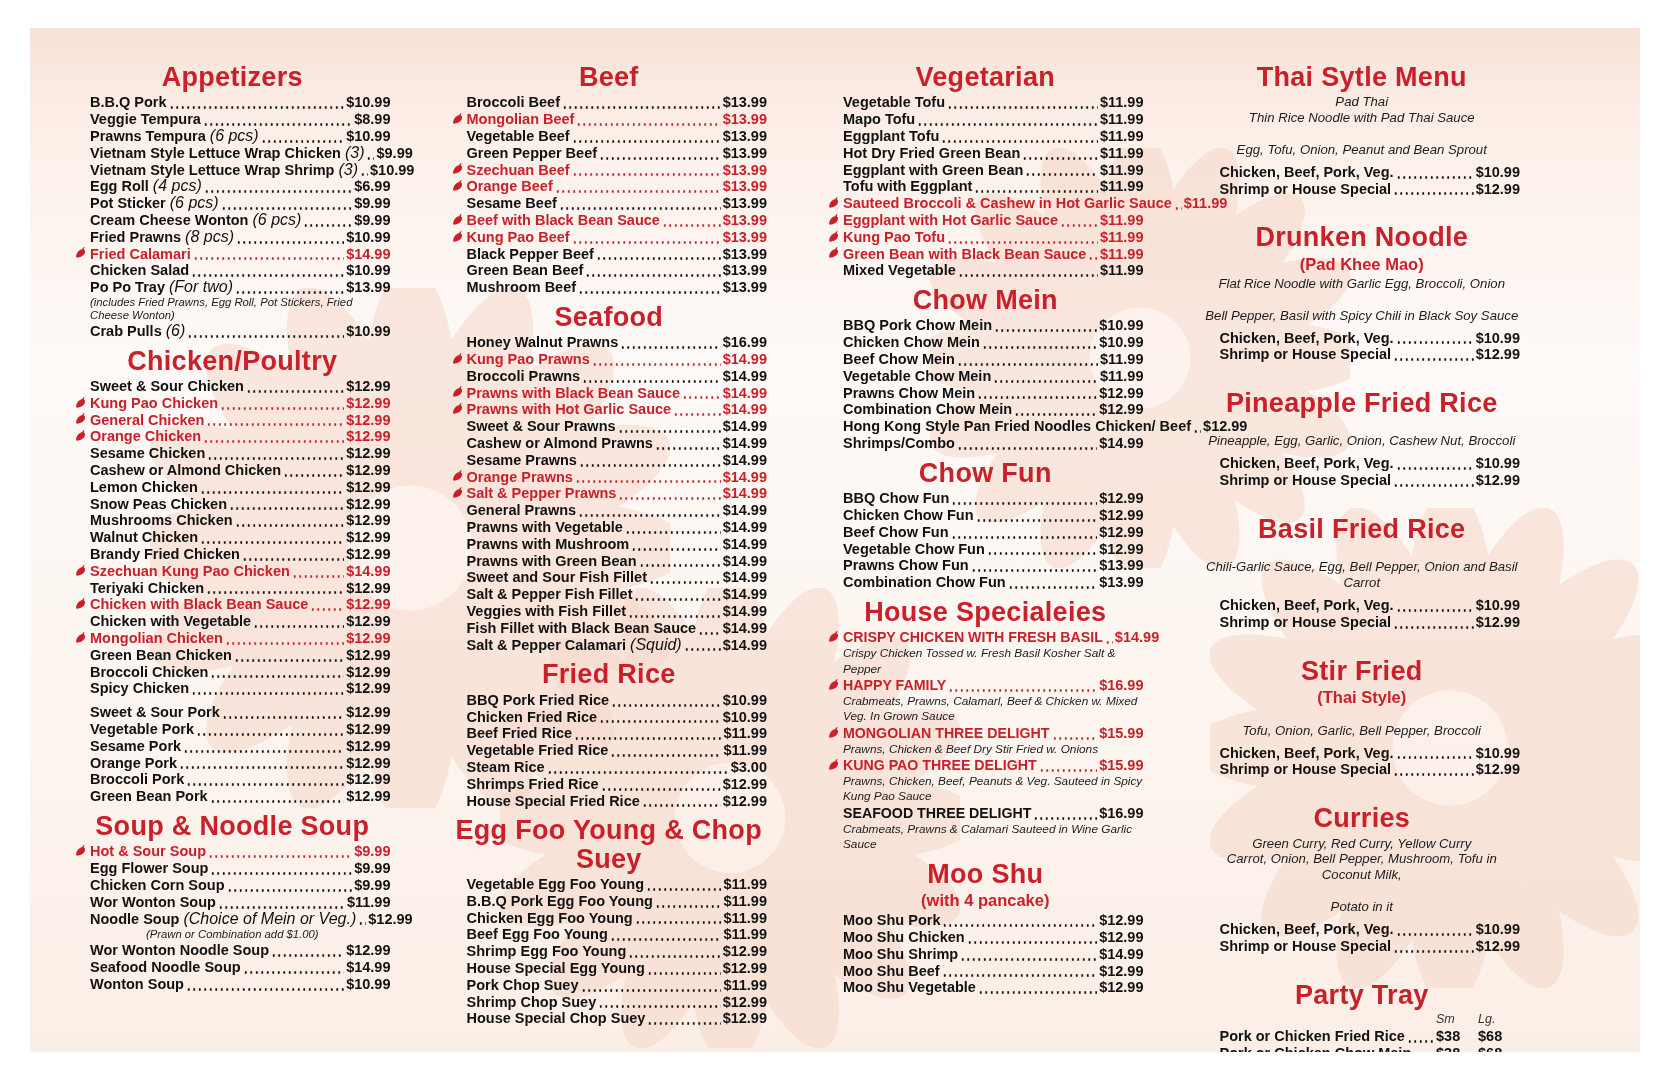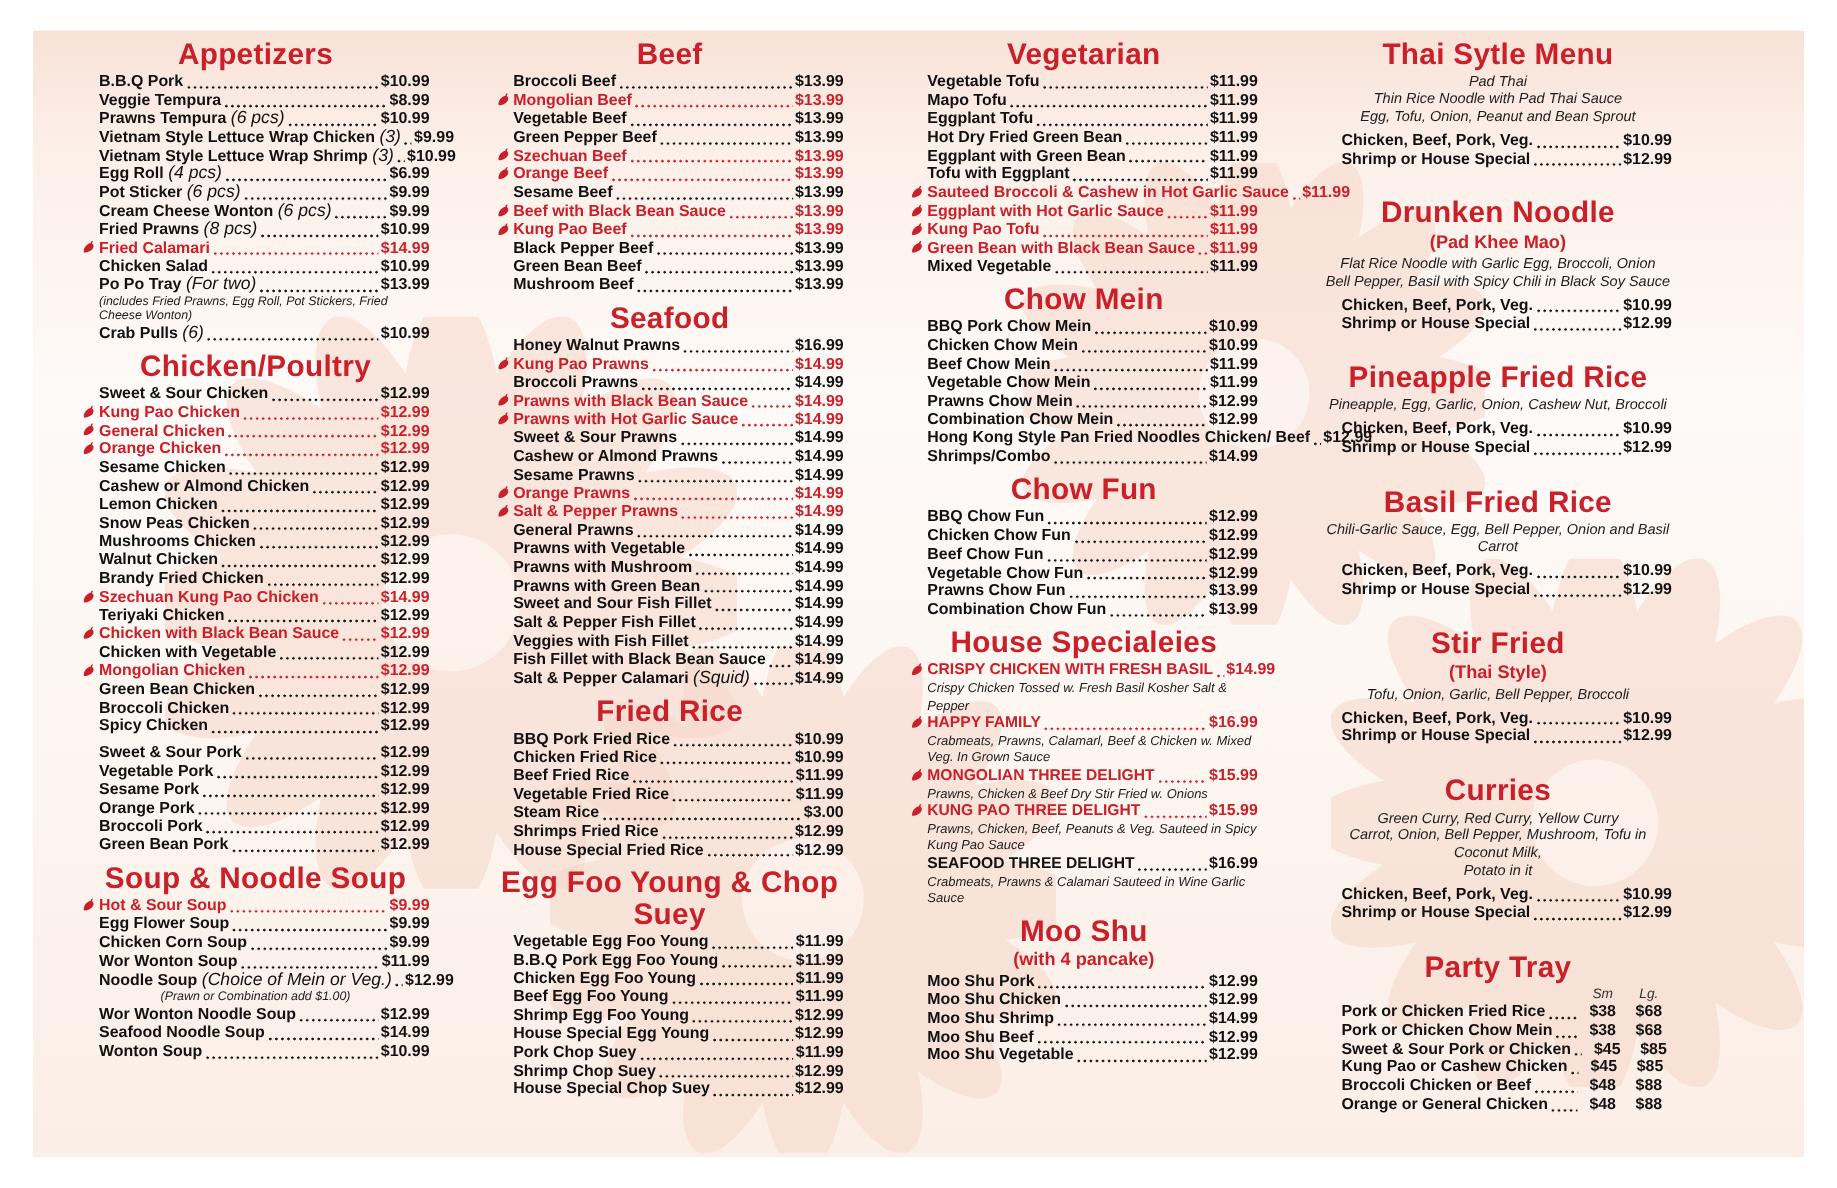--- a/index.html
+++ b/index.html
@@ -1,43 +1,43 @@
 <!DOCTYPE html>
 <html><head>
 <meta charset="utf-8">
 <style>
   html,body{margin:0;padding:0;background:#ffffff;}
   body{width:1670px;height:1080px;overflow:hidden;font-family:"Liberation Sans","DejaVu Sans",sans-serif;position:relative;}
   .page{position:absolute;left:30px;top:28px;right:30px;bottom:28px;
     background:linear-gradient(180deg,#f8e2d8 0%,#fcefe8 10%,#fefaf7 32%,#fdf6f1 62%,#fbeee6 100%);
     overflow:hidden;}
   .flower{position:absolute;opacity:.55;pointer-events:none;}
-  .cols{position:relative;display:flex;gap:60px;padding:3px 120px 10px 44px;height:100%;box-sizing:border-box;}
+  .cols{position:relative;display:flex;gap:60px;padding:31px 120px 10px 44px;height:100%;box-sizing:border-box;}
   .col{flex:1 1 0;min-width:0;}
   .sec{margin-bottom:7px;}
   .col4 .sec{margin-bottom:26px;}
   .sec-title{margin:4px 0 3px 0;text-align:center;color:#c9202a;font-size:27px;font-weight:bold;letter-spacing:.3px;line-height:1.05;}
   .sec-sub-red{text-align:center;color:#c9202a;font-weight:bold;font-size:16.5px;margin:1px 0 2px;}
   .sec-desc{text-align:center;font-style:italic;font-size:13.2px;color:#1c1c1c;line-height:1.2;}
-  .sec-desc-gap{margin-bottom:6px;}
+  .sec-desc-gap{margin-bottom:6px;margin-top:16px;}
   .item{position:relative;display:flex;align-items:flex-end;font-size:14.5px;font-weight:bold;color:#111;line-height:16.8px;padding-left:16px;}
   .item.spicy{color:#c9202a;}
   .chili{position:absolute;left:0;bottom:2px;width:14px;height:14px;}
   .nm{white-space:nowrap;}
   .nm .note{font-style:italic;font-weight:normal;font-size:16px;color:inherit;}
   .dots{flex:1 1 auto;min-width:8px;height:1em;margin:0 2px;
     background-image:radial-gradient(circle,currentColor 1.05px,transparent 1.25px);
     background-size:5.5px 3px;background-repeat:repeat-x;background-position:left bottom 2px;}
   .pr{white-space:nowrap;}
-  .p2{display:inline-block;width:42px;text-align:center;white-space:nowrap;}
+  .p2{display:inline-block;width:42px;text-align:left;white-space:nowrap;}
   .item-note{font-style:italic;font-size:11.3px;color:#1c1c1c;font-weight:normal;line-height:13.5px;padding-left:16px;}
   .item-note.center{text-align:center;padding-left:0;line-height:15px;}
   .item-desc{font-style:italic;font-size:11.8px;color:#1c1c1c;font-weight:normal;line-height:15.5px;padding-left:16px;}
   .pr-head{display:flex;justify-content:flex-end;font-style:italic;font-size:12.5px;color:#333;line-height:14px;margin-bottom:2px;}
-  .pr-head span{display:inline-block;width:42px;text-align:center;}
+  .pr-head span{display:inline-block;width:42px;text-align:left;}
   .caps .nm{font-size:14.2px;}
 </style>
 </head>
 <body>
 
 <div class="page">
   <svg class="flower" style="left:120px;top:260px;width:520px;height:520px;" viewBox="0 0 100 100">
       <ellipse cx="50" cy="22" rx="9" ry="26" fill="#f6d7ca" transform="rotate(0 50 50)"></ellipse>
       <ellipse cx="50" cy="22" rx="9" ry="26" fill="#f6d7ca" transform="rotate(22.5 50 50)"></ellipse>
       <ellipse cx="50" cy="22" rx="9" ry="26" fill="#f6d7ca" transform="rotate(45 50 50)"></ellipse>

